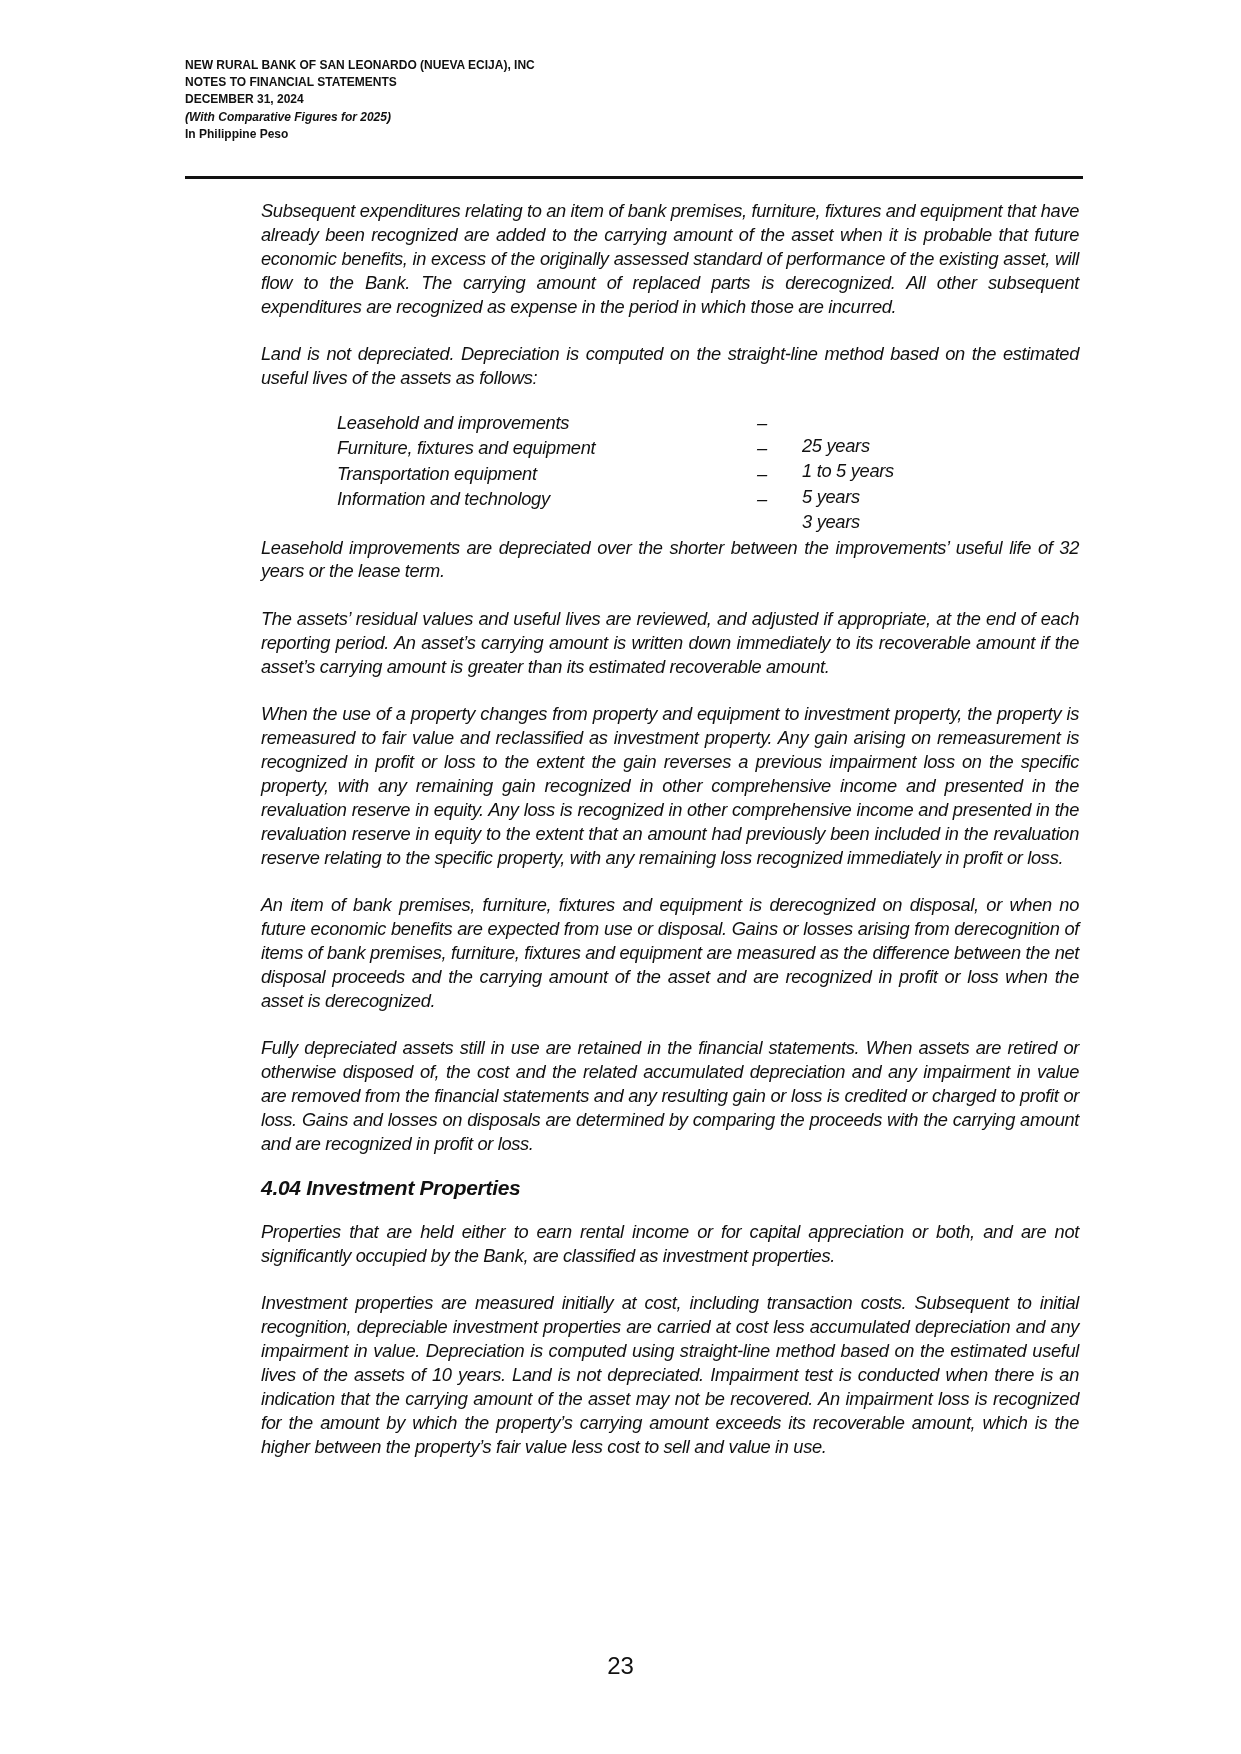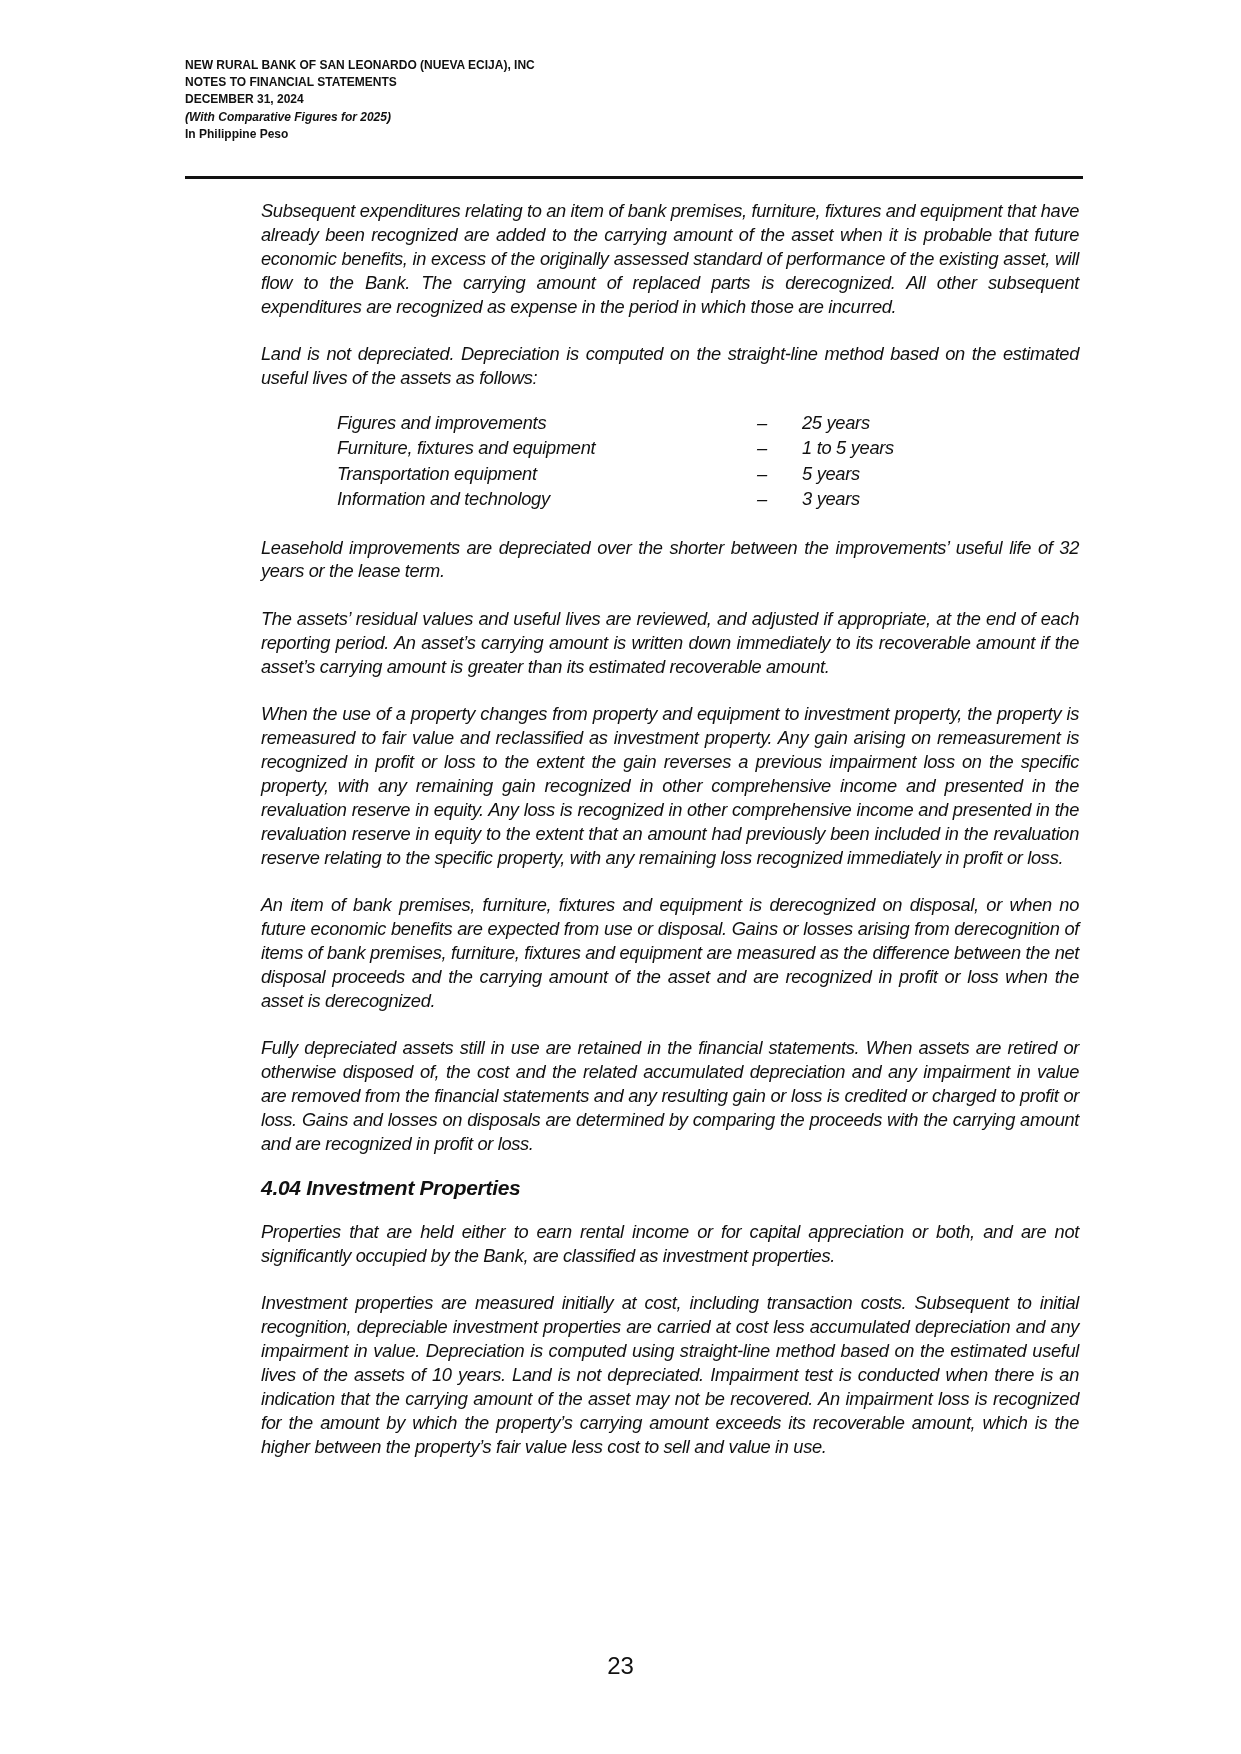--- a/index.html
+++ b/index.html
@@ -23,21 +23,21 @@
       font-size: 18.3px; line-height: 23.9px; color: #111; font-style: italic;
     }
     .para {
       text-align: justify; margin: 0 0 23.6px 0;
       letter-spacing: -0.35px;
     }
     .dep-table { margin: 0 0 24px 76px; }
     .dep-row { display: flex; height: 25.4px; line-height: 25.4px; }
     .dep-asset { width: 420px; letter-spacing: -0.3px; }
     .dep-dash { width: 45px; }
-    .dep-life { letter-spacing: -0.3px; }
+    .dep-life { letter-spacing: -0.3px; margin-top: 23px; }
     .section-title {
       font-weight: bold; font-size: 21px; margin: -4px 0 20px 0;
       letter-spacing: -0.3px;
     }
     .page-number {
       position: absolute; left: 0; width: 1241px; top: 1652px;
       text-align: center; font-size: 24px;
     }
   </style>
 </head>
@@ -52,21 +52,21 @@
 </div>
 
 <div class="rule"></div>
 
 <div class="content">
   <p class="para">Subsequent expenditures relating to an item of bank premises, furniture, fixtures and equipment that have already been recognized are added to the carrying amount of the asset when it is probable that future economic benefits, in excess of the originally assessed standard of performance of the existing asset, will flow to the Bank. The carrying amount of replaced parts is derecognized. All other subsequent expenditures are recognized as expense in the period in which those are incurred.</p>
   <p class="para" style="margin-bottom:20px">Land is not depreciated. Depreciation is computed on the straight-line method based on the estimated useful lives of the assets as follows:</p>
 
   <div class="dep-table">
     <div class="dep-row">
-      <span class="dep-asset">Figures and improvements</span>
+      <span class="dep-asset">Leasehold and improvements</span>
       <span class="dep-dash">–</span>
       <span class="dep-life">25 years</span>
     </div>
     <div class="dep-row">
       <span class="dep-asset">Furniture, fixtures and equipment</span>
       <span class="dep-dash">–</span>
       <span class="dep-life">1 to 5 years</span>
     </div>
     <div class="dep-row">
       <span class="dep-asset">Transportation equipment</span>

